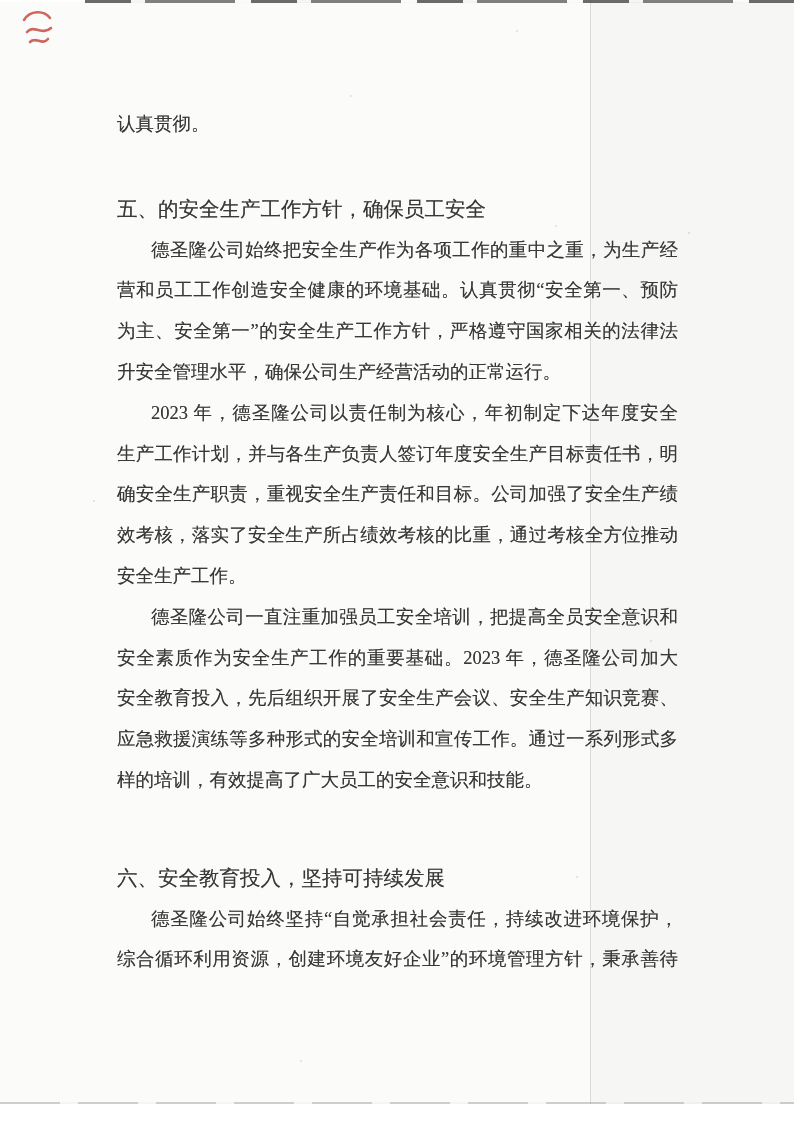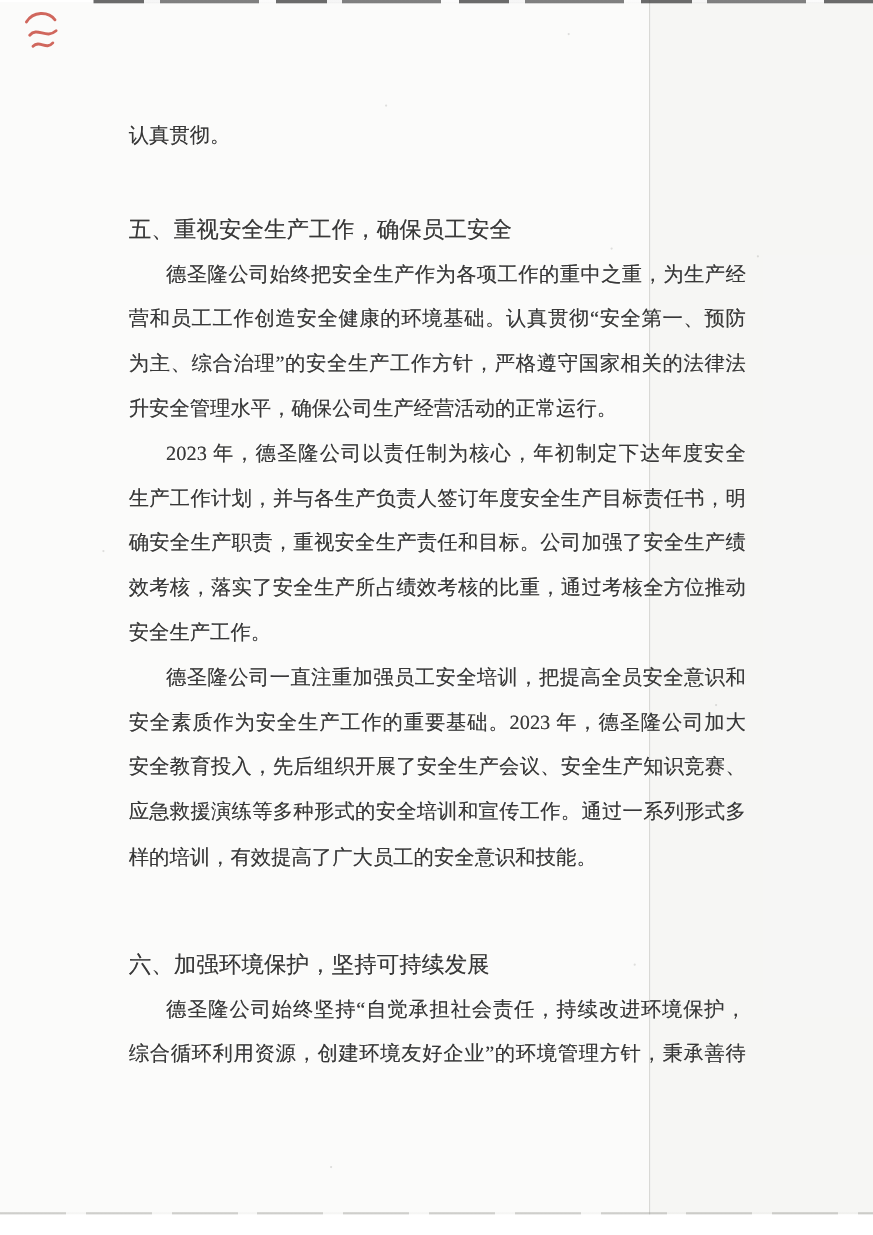--- a/index.html
+++ b/index.html
@@ -94,42 +94,42 @@
 <div class="speck" style="left:576px;top:876px"></div>
 <div class="speck" style="left:300px;top:1060px"></div>
 <div class="speck" style="left:93px;top:500px"></div>
 <div class="speck" style="left:650px;top:640px"></div>
 
 <div id="text-block">
     <div class="para body" data-index="0">
       <div class="tline">认真贯彻。</div>
     </div>
     <div class="para heading" data-index="1">
-      <div class="tline">五、重视安全生产工作，确保员工安全</div>
+      <div class="tline">五、的安全生产工作方针，确保员工安全</div>
     </div>
     <div class="para body" data-index="2">
       <div class="tline fill indent">德圣隆公司始终把安全生产作为各项工作的重中之重，为生产经</div>
       <div class="tline fill">营和员工工作创造安全健康的环境基础。认真贯彻“安全第一、预防</div>
-      <div class="tline fill">为主、综合治理”的安全生产工作方针，严格遵守国家相关的法律法</div>
+      <div class="tline fill">为主、安全第一”的安全生产工作方针，严格遵守国家相关的法律法</div>
       <div class="tline">升安全管理水平，确保公司生产经营活动的正常运行。</div>
     </div>
     <div class="para body" data-index="3">
       <div class="tline fill indent">2023 年，德圣隆公司以责任制为核心，年初制定下达年度安全</div>
       <div class="tline fill">生产工作计划，并与各生产负责人签订年度安全生产目标责任书，明</div>
       <div class="tline fill">确安全生产职责，重视安全生产责任和目标。公司加强了安全生产绩</div>
       <div class="tline fill">效考核，落实了安全生产所占绩效考核的比重，通过考核全方位推动</div>
       <div class="tline">安全生产工作。</div>
     </div>
     <div class="para body" data-index="4">
       <div class="tline fill indent">德圣隆公司一直注重加强员工安全培训，把提高全员安全意识和</div>
       <div class="tline fill">安全素质作为安全生产工作的重要基础。2023 年，德圣隆公司加大</div>
       <div class="tline fill">安全教育投入，先后组织开展了安全生产会议、安全生产知识竞赛、</div>
       <div class="tline fill">应急救援演练等多种形式的安全培训和宣传工作。通过一系列形式多</div>
       <div class="tline">样的培训，有效提高了广大员工的安全意识和技能。</div>
     </div>
     <div class="para heading" data-index="5">
-      <div class="tline">六、加强环境保护，坚持可持续发展</div>
+      <div class="tline">六、安全教育投入，坚持可持续发展</div>
     </div>
     <div class="para body" data-index="6">
       <div class="tline fill indent">德圣隆公司始终坚持“自觉承担社会责任，持续改进环境保护，</div>
       <div class="tline fill">综合循环利用资源，创建环境友好企业”的环境管理方针，秉承善待</div>
     </div>
   </div>
 
 </body></html>

